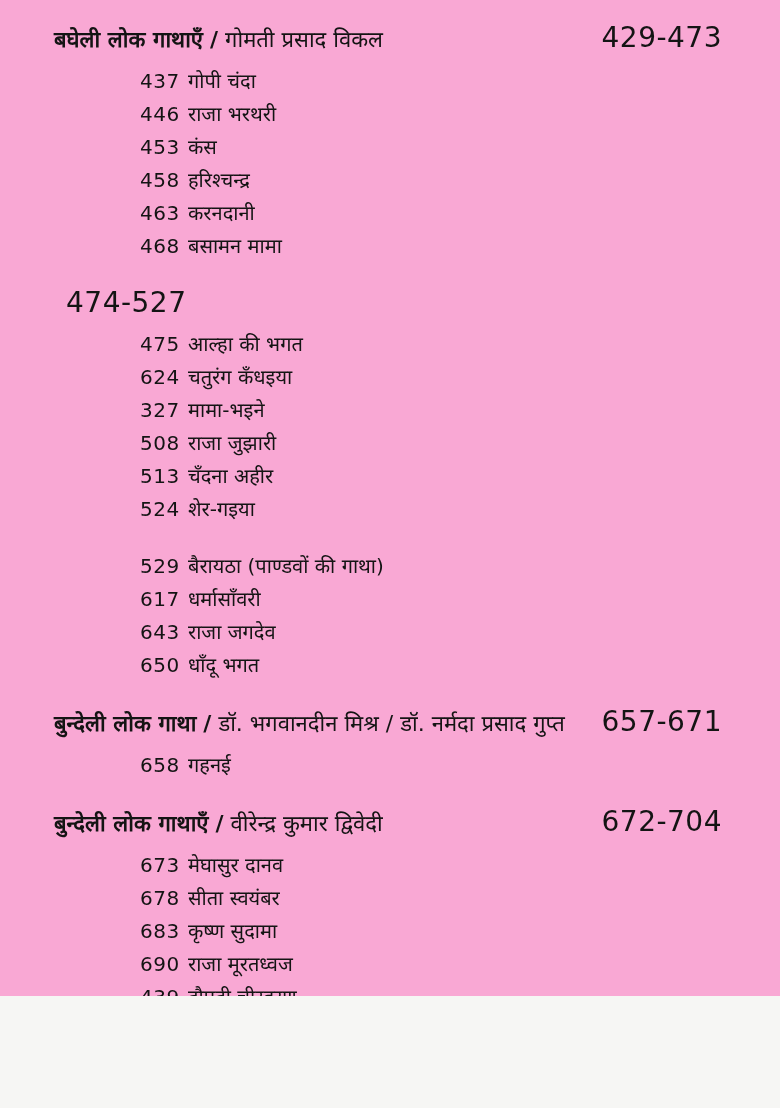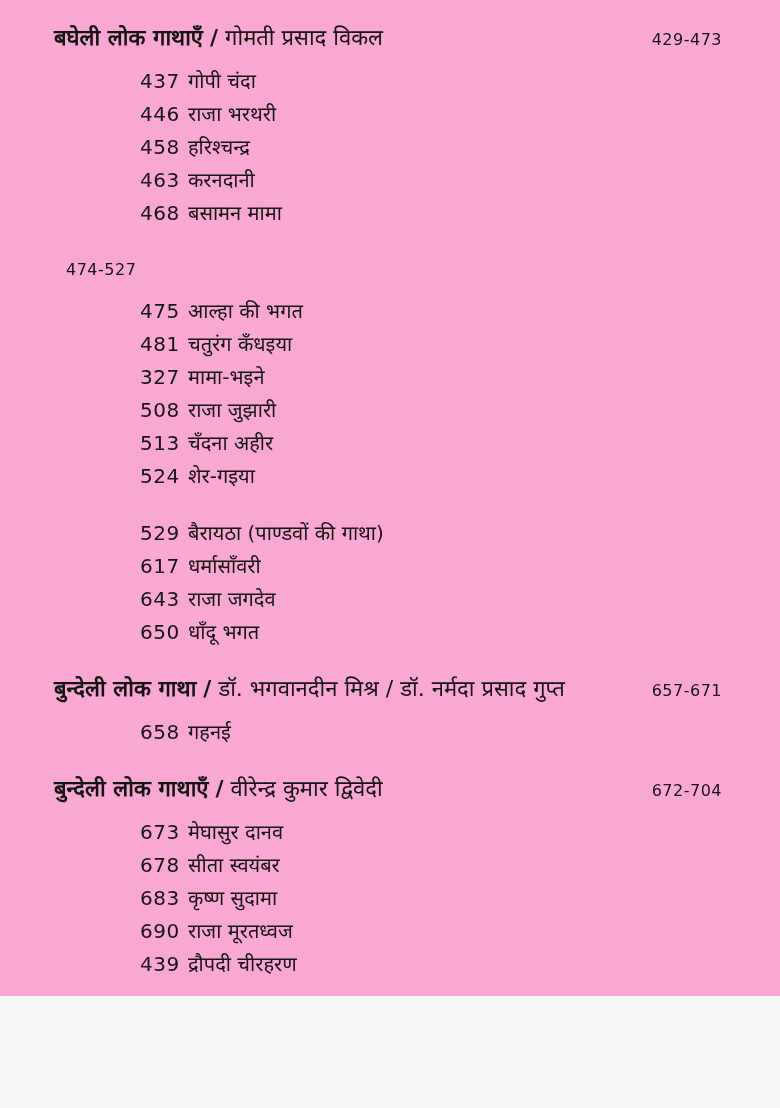--- a/index.html
+++ b/index.html
@@ -36,21 +36,21 @@
     font-weight: 700;
   }
   .section-separator {
     font-weight: 700;
     margin: 0 7px;
   }
   .section-authors {
     font-weight: 400;
   }
   .page-range {
-    font-size: 16px;
+    font-size: 28px;
     font-weight: 400;
     letter-spacing: 0.5px;
     white-space: nowrap;
     padding-left: 12px;
   }
   .items {
     margin-top: 9px;
   }
   .toc-item {
     display: flex;
@@ -83,20 +83,24 @@
     <div class="items">
       <div class="toc-item">
         <span class="item-num">437</span>
         <span class="item-title">गोपी चंदा</span>
       </div>
       <div class="toc-item">
         <span class="item-num">446</span>
         <span class="item-title">राजा भरथरी</span>
       </div>
       <div class="toc-item">
+        <span class="item-num">453</span>
+        <span class="item-title">कंस</span>
+      </div>
+      <div class="toc-item">
         <span class="item-num">458</span>
         <span class="item-title">हरिश्चन्द्र</span>
       </div>
       <div class="toc-item">
         <span class="item-num">463</span>
         <span class="item-title">करनदानी</span>
       </div>
       <div class="toc-item">
         <span class="item-num">468</span>
         <span class="item-title">बसामन मामा</span>
@@ -107,21 +111,21 @@
   <div class="section">
     <div class="section-header">
       <div class="page-range">474-527</div>
     </div>
     <div class="items">
       <div class="toc-item">
         <span class="item-num">475</span>
         <span class="item-title">आल्हा की भगत</span>
       </div>
       <div class="toc-item">
-        <span class="item-num">481</span>
+        <span class="item-num">624</span>
         <span class="item-title">चतुरंग कँधइया</span>
       </div>
       <div class="toc-item">
         <span class="item-num">327</span>
         <span class="item-title">मामा-भइने</span>
       </div>
       <div class="toc-item">
         <span class="item-num">508</span>
         <span class="item-title">राजा जुझारी</span>
       </div>

